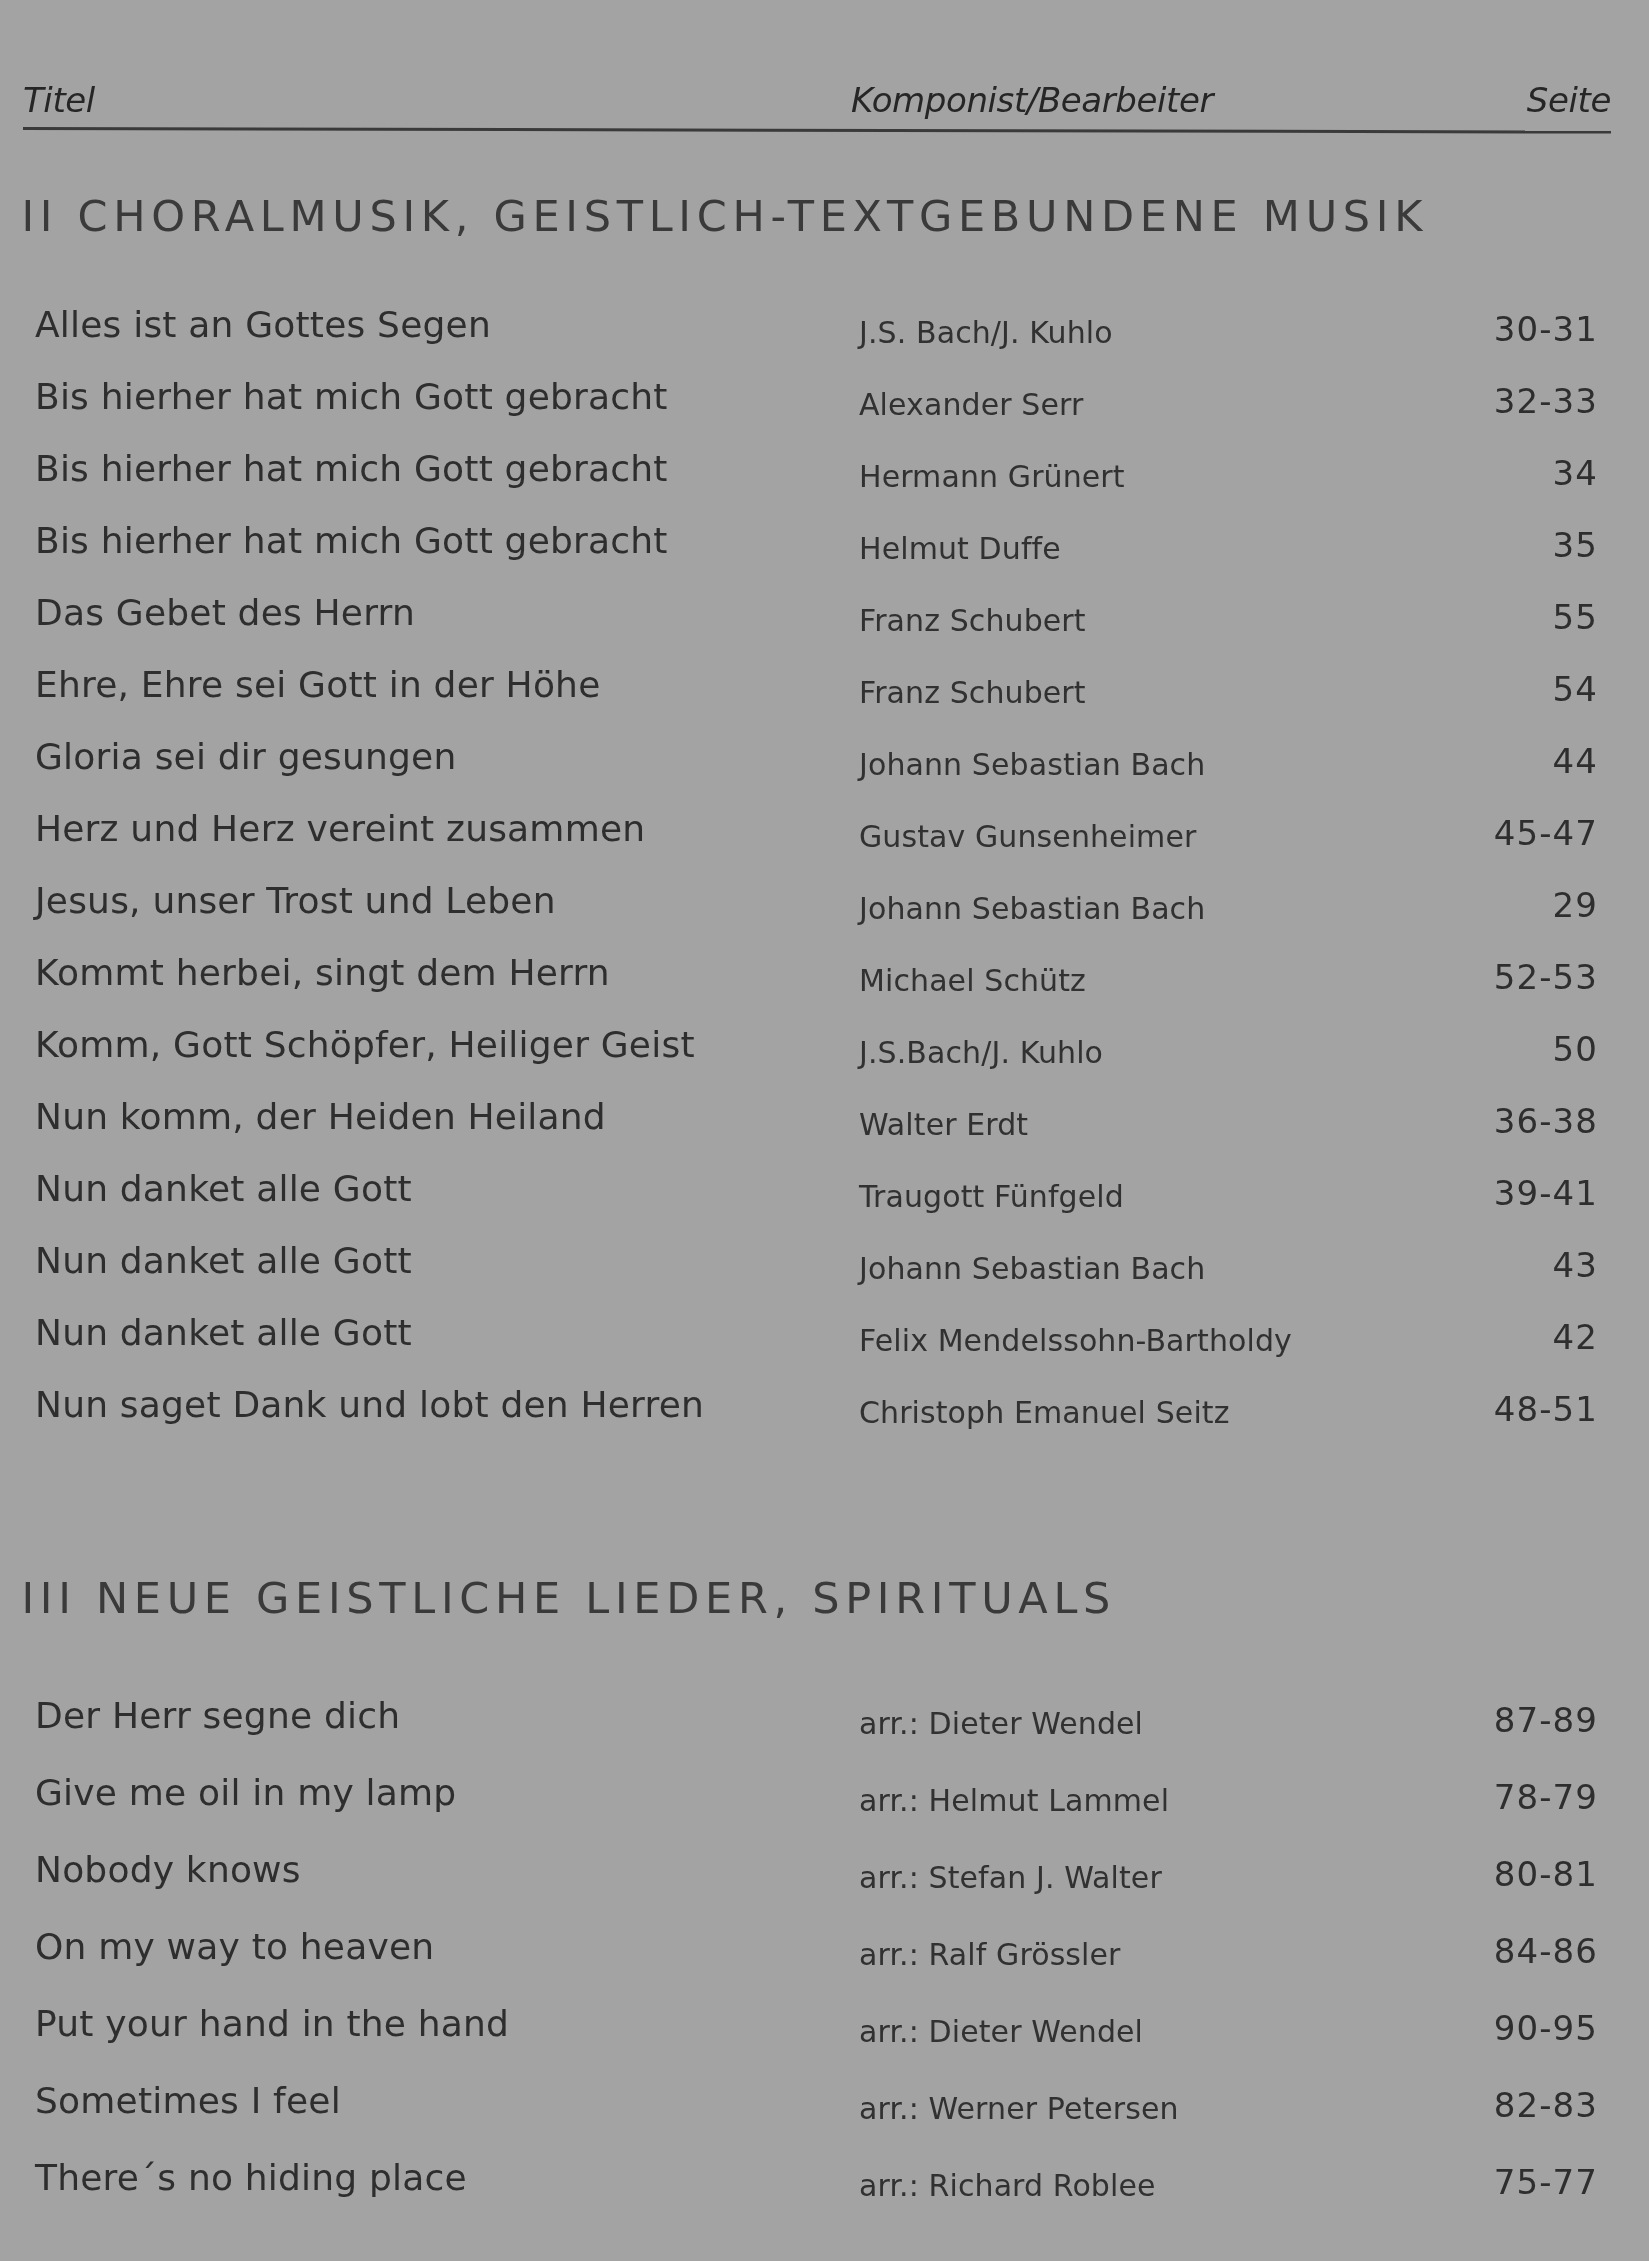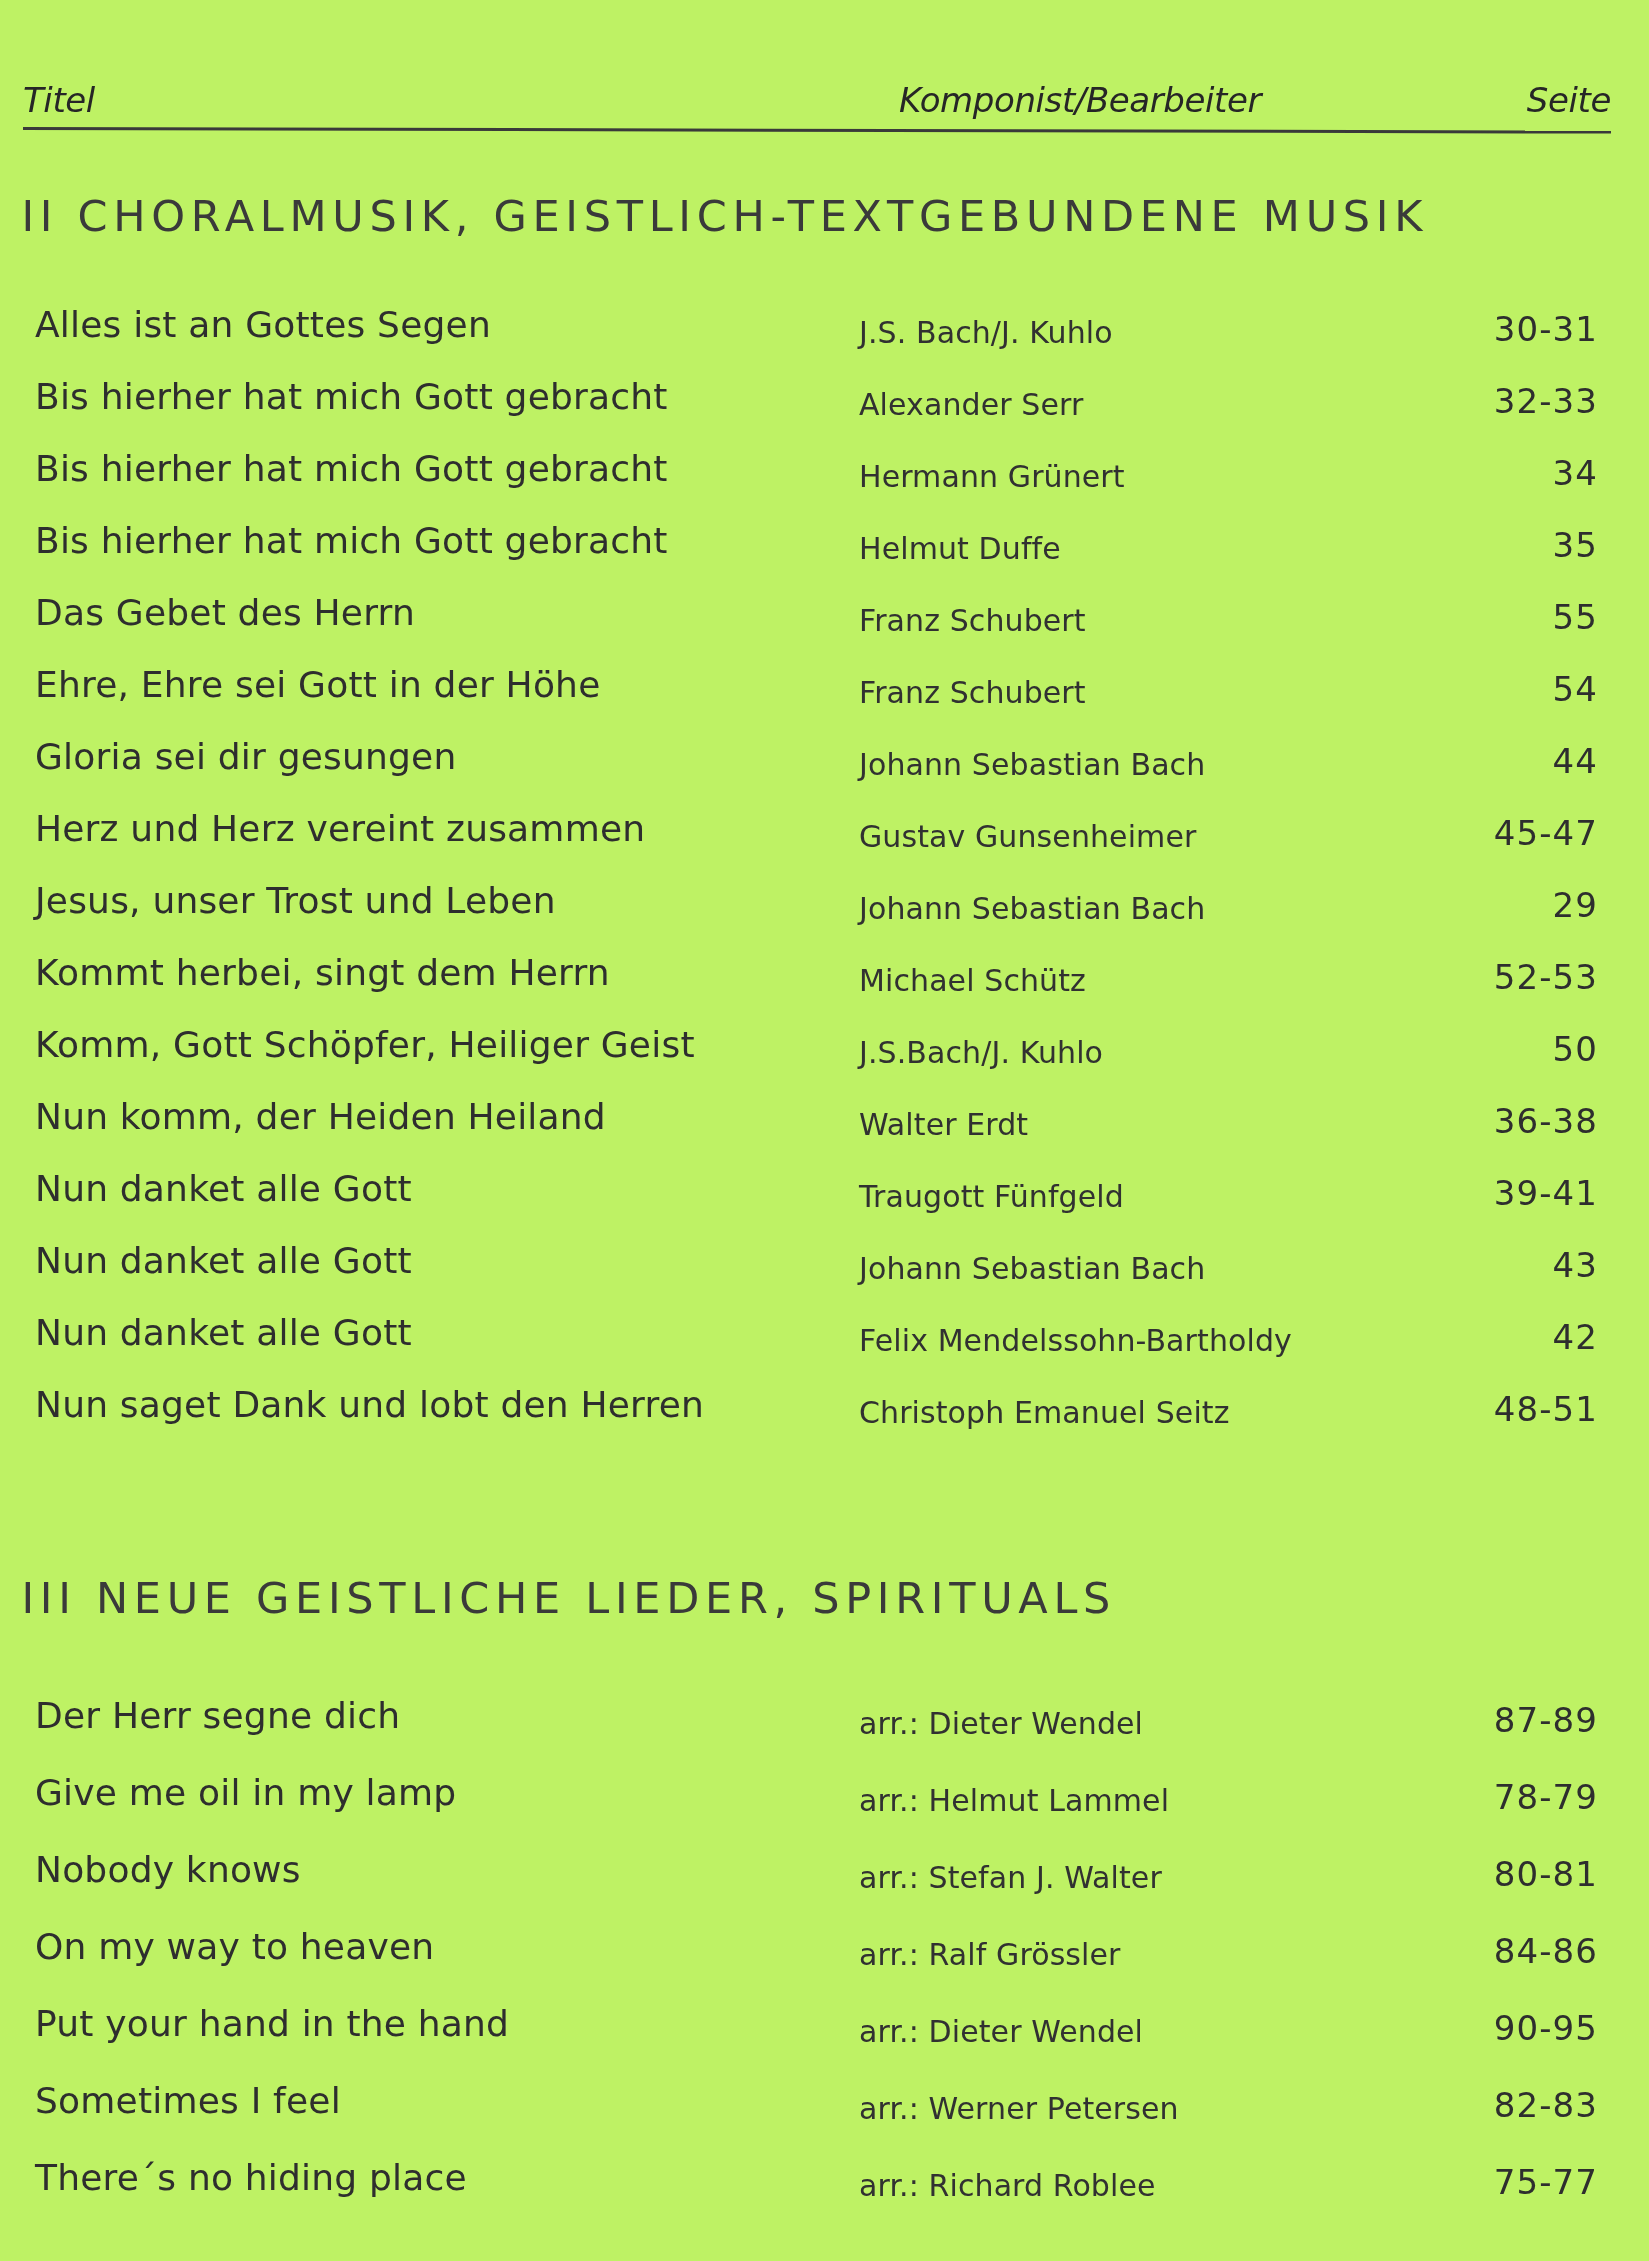--- a/index.html
+++ b/index.html
@@ -12,21 +12,21 @@
     height: 2261px;
     position: relative;
     font-family: "DejaVu Sans", sans-serif;
     color: #2b2b2b;
     overflow: hidden;
   }
 
   .page {
     position: absolute;
     inset: 0;
-    background: #bef264;
+    background: #a3a3a3;
   }
 
   
   .runhead {
     position: absolute;
     left: 23px;
     top: 70px;
     width: 1588px;
     height: 55px;
   }
@@ -35,21 +35,21 @@
     bottom: 4.6px;
     font-family: "DejaVu Sans", sans-serif;
     font-style: italic;
     font-size: 34px;
     font-weight: 400;
     letter-spacing: -0.4px;
     color: #262626;
     white-space: nowrap;
   }
   .rh-titel   { left: 0px; }
-  .rh-komp    { left: 828px; margin-left: 48px; }
+  .rh-komp    { left: 828px; }
   .rh-seite   { right: 0px; }
 
   .rule {
     position: absolute;
     left: 23px;
     top: 127px;
     width: 1588px;
     height: 3.1px;
     background: #3a3a3a;
     transform: rotate(0.13deg);

